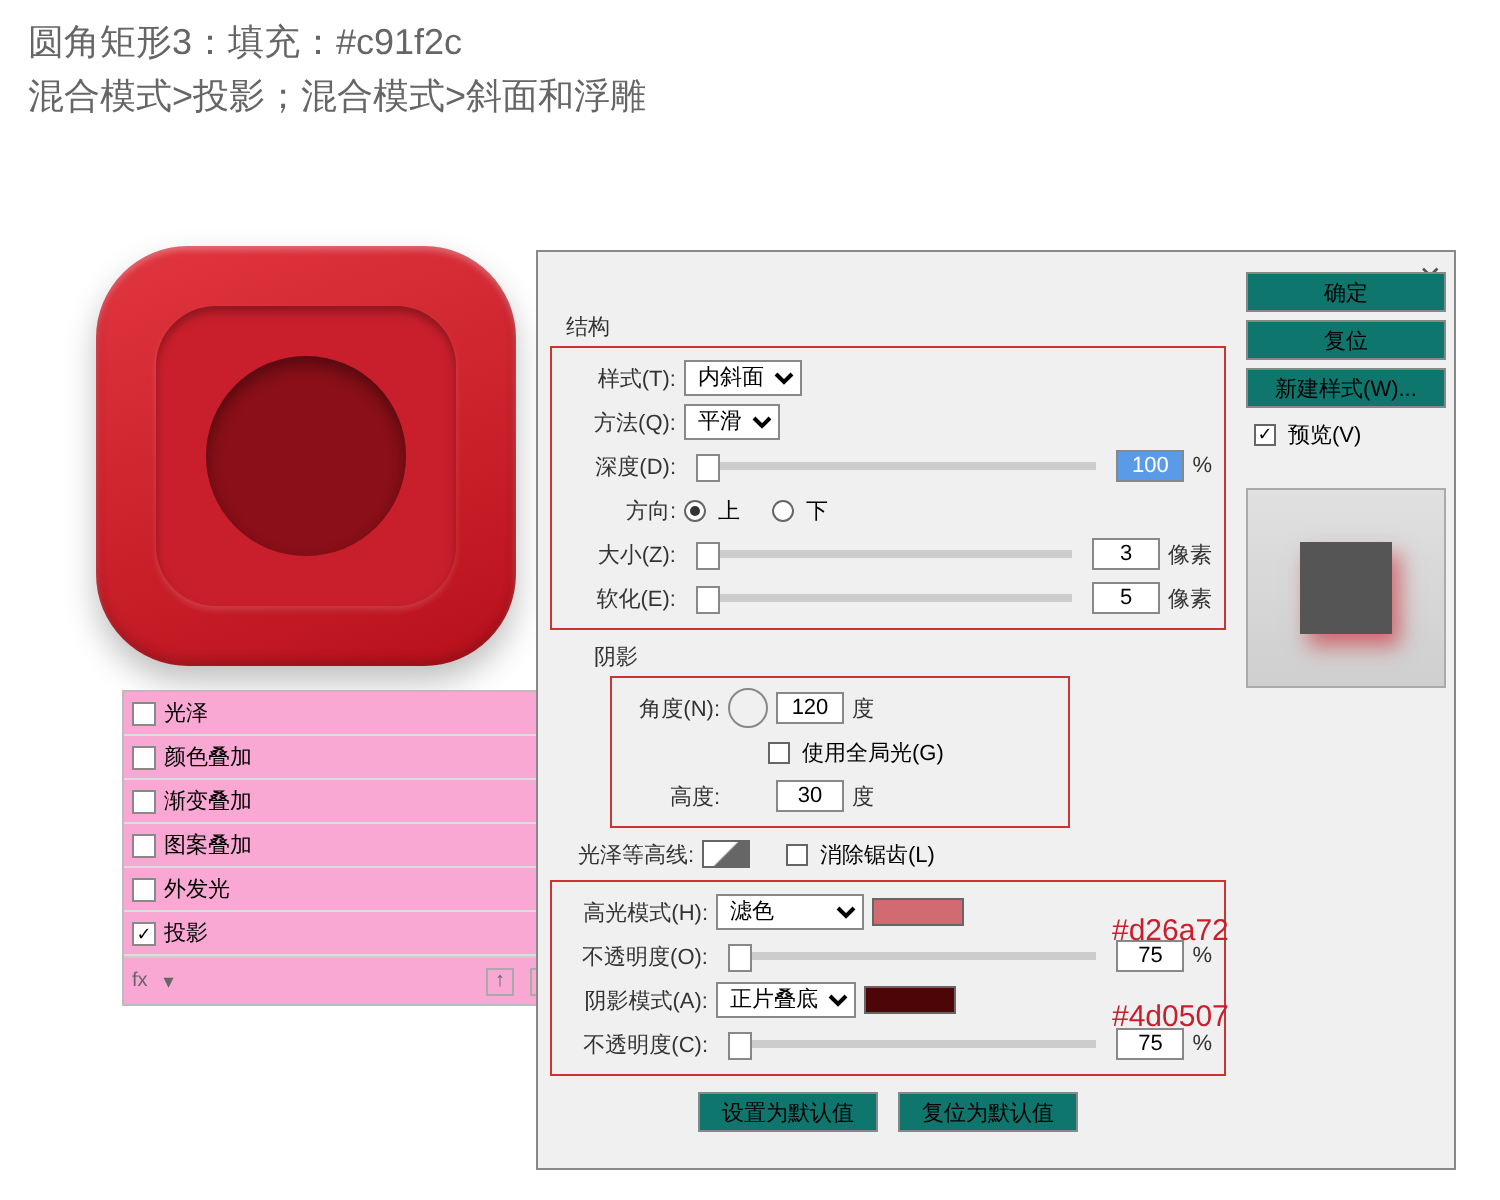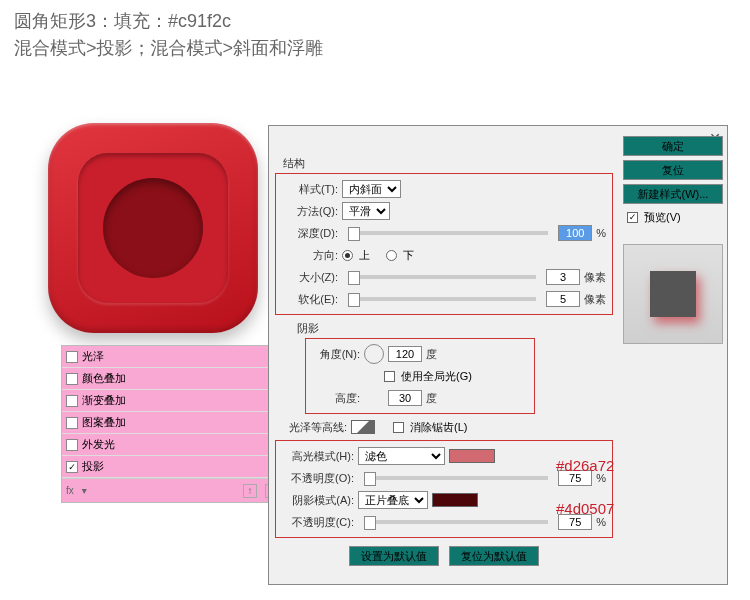--- a/index.html
+++ b/index.html
@@ -164,21 +164,21 @@
       <span class="lbl" style="width:72px">光泽等高线:</span>
       <span class="swatch-sm" style="background:linear-gradient(135deg,#fff 48%,#666 52%)"></span>
       <span style="width:10px"></span>
       <span class="chkbox"></span>
       <span>消除锯齿(L)</span>
     </div>
 
     <div class="group-box">
       <div class="row">
         <span class="lbl" style="width:72px">高光模式(H):</span>
-        <select class="inp" style="width:87px"><option>滤色</option></select>
+        <select class="inp" style="width:74px"><option>滤色</option></select>
         <span class="swatch-sm" style="background:#d26a72;width:46px"></span>
       </div>
       <div class="row">
         <span class="lbl" style="width:72px">不透明度(O):</span>
         <div class="slider"></div>
         <input class="inp numbox" value="75" style="">
         <span class="unit">%</span>
       </div>
       <div class="row">
         <span class="lbl" style="width:72px">阴影模式(A):</span>

